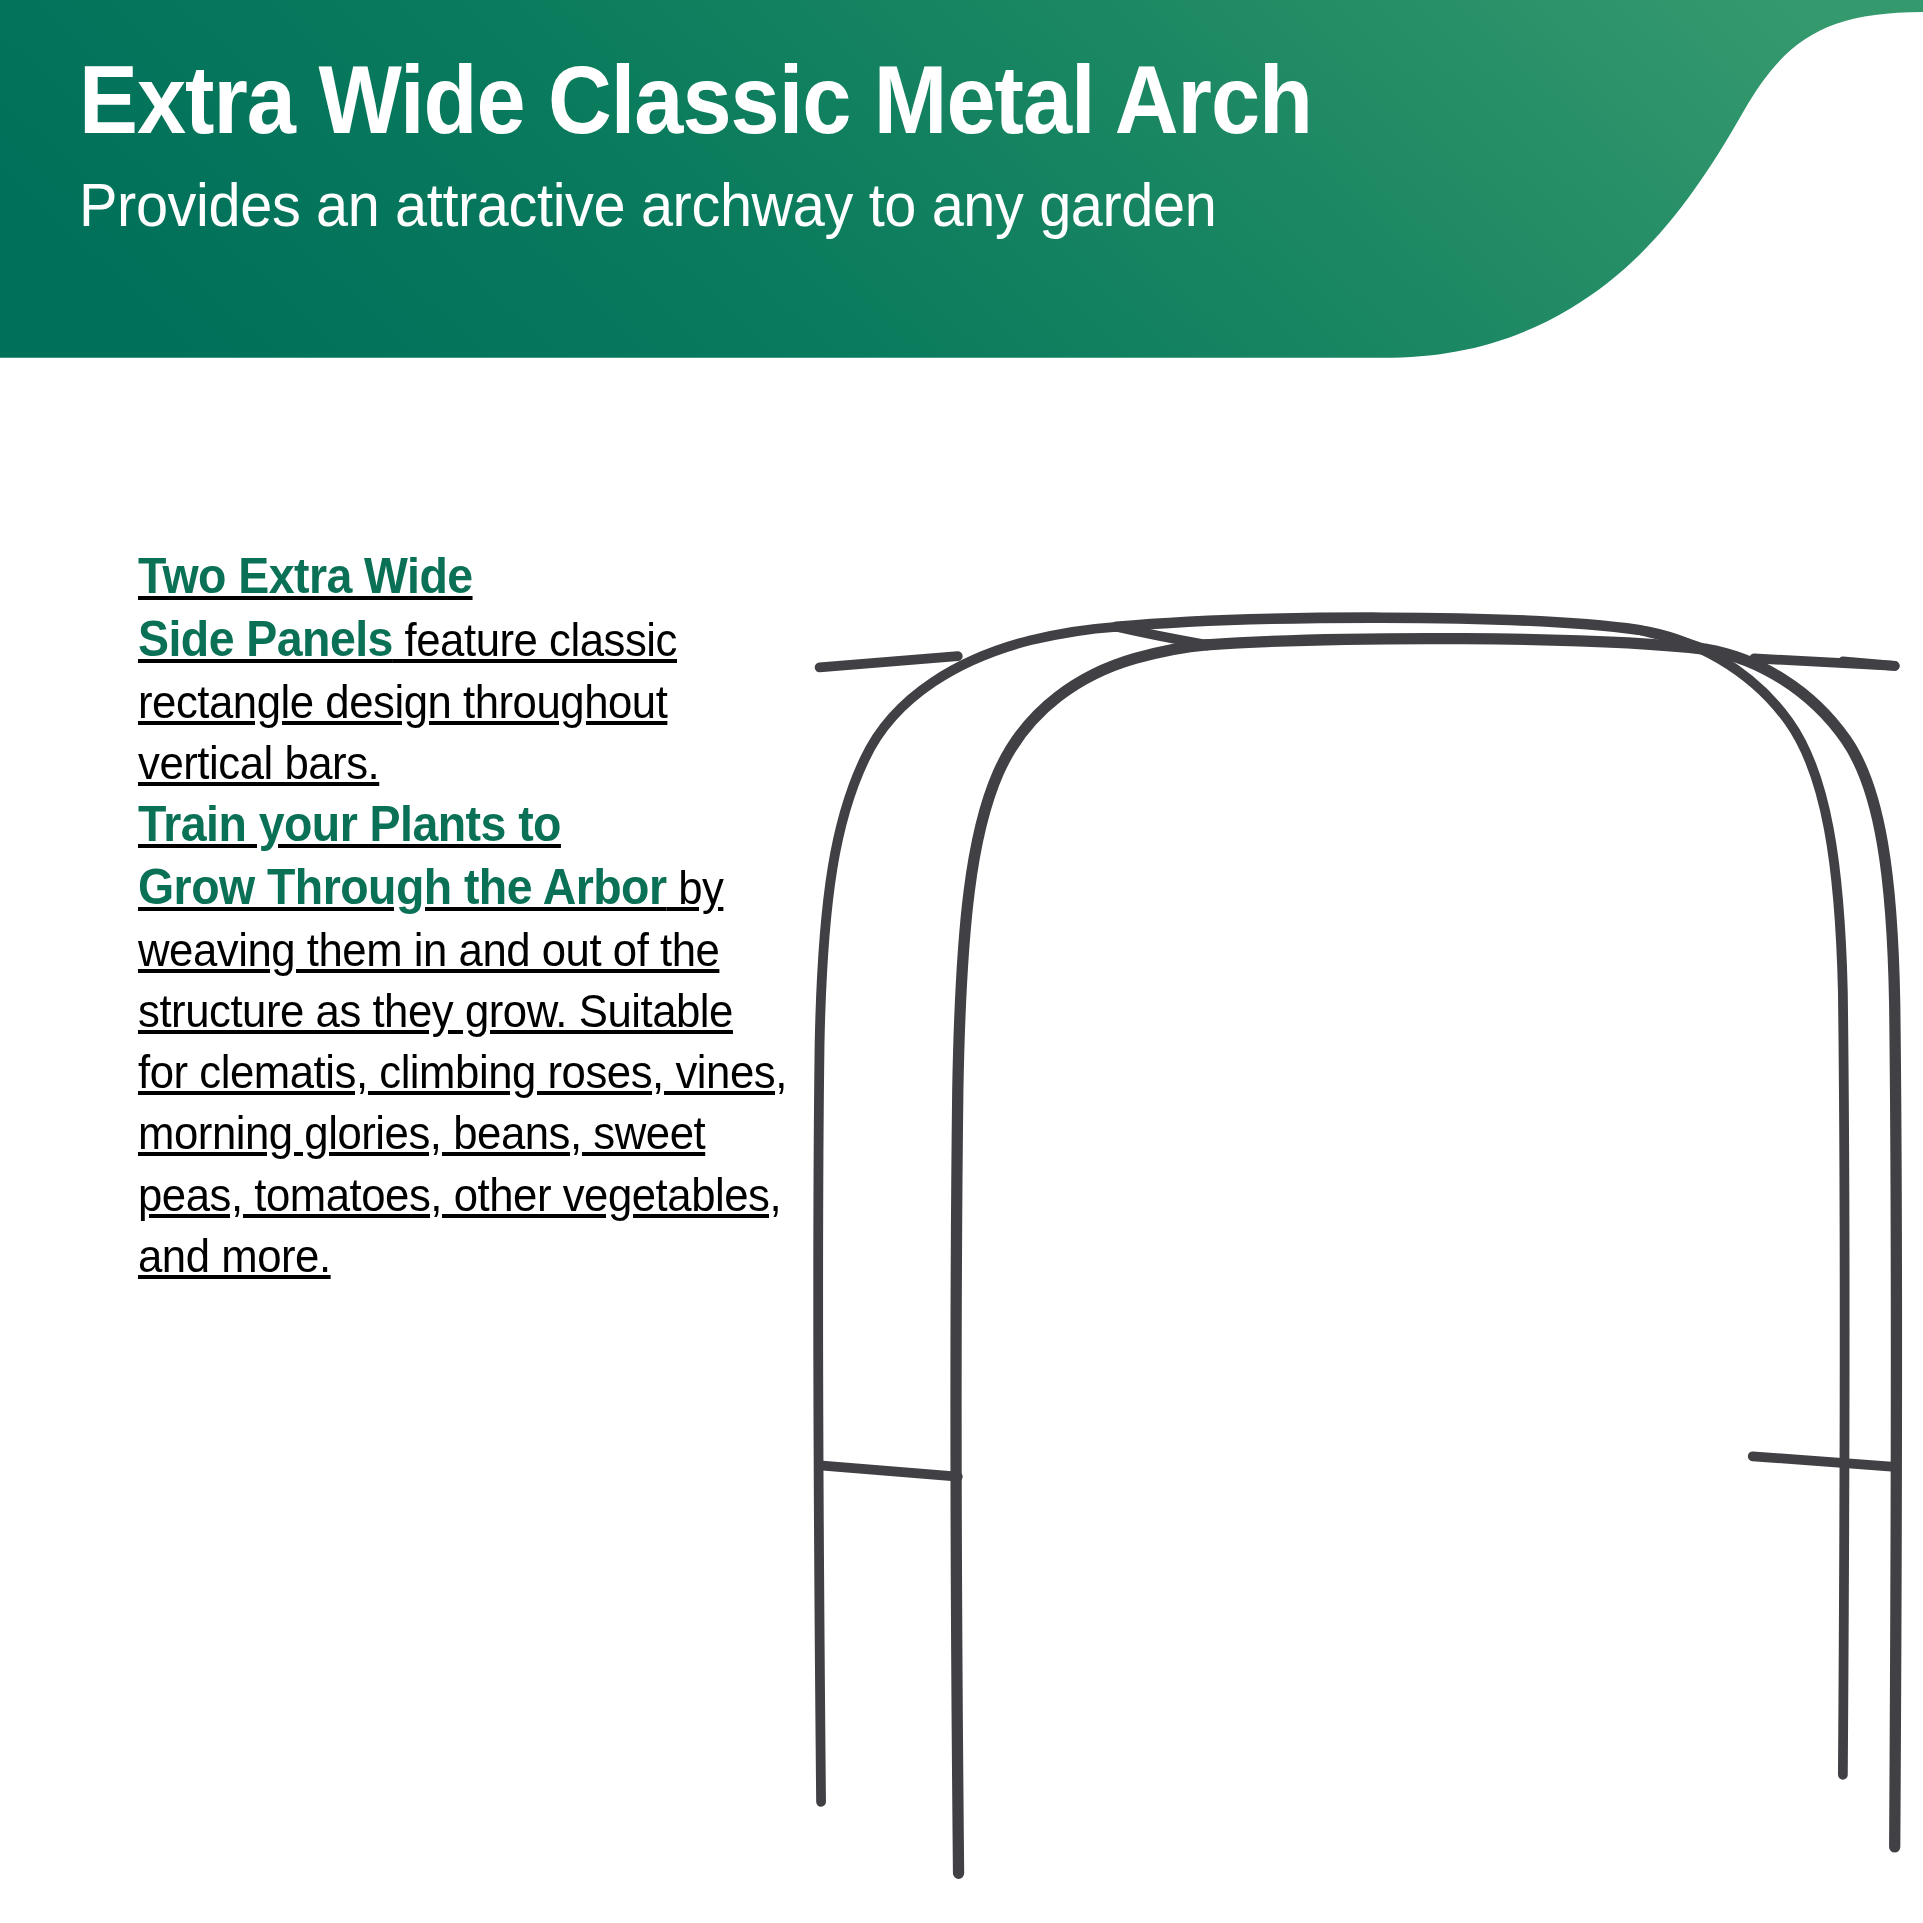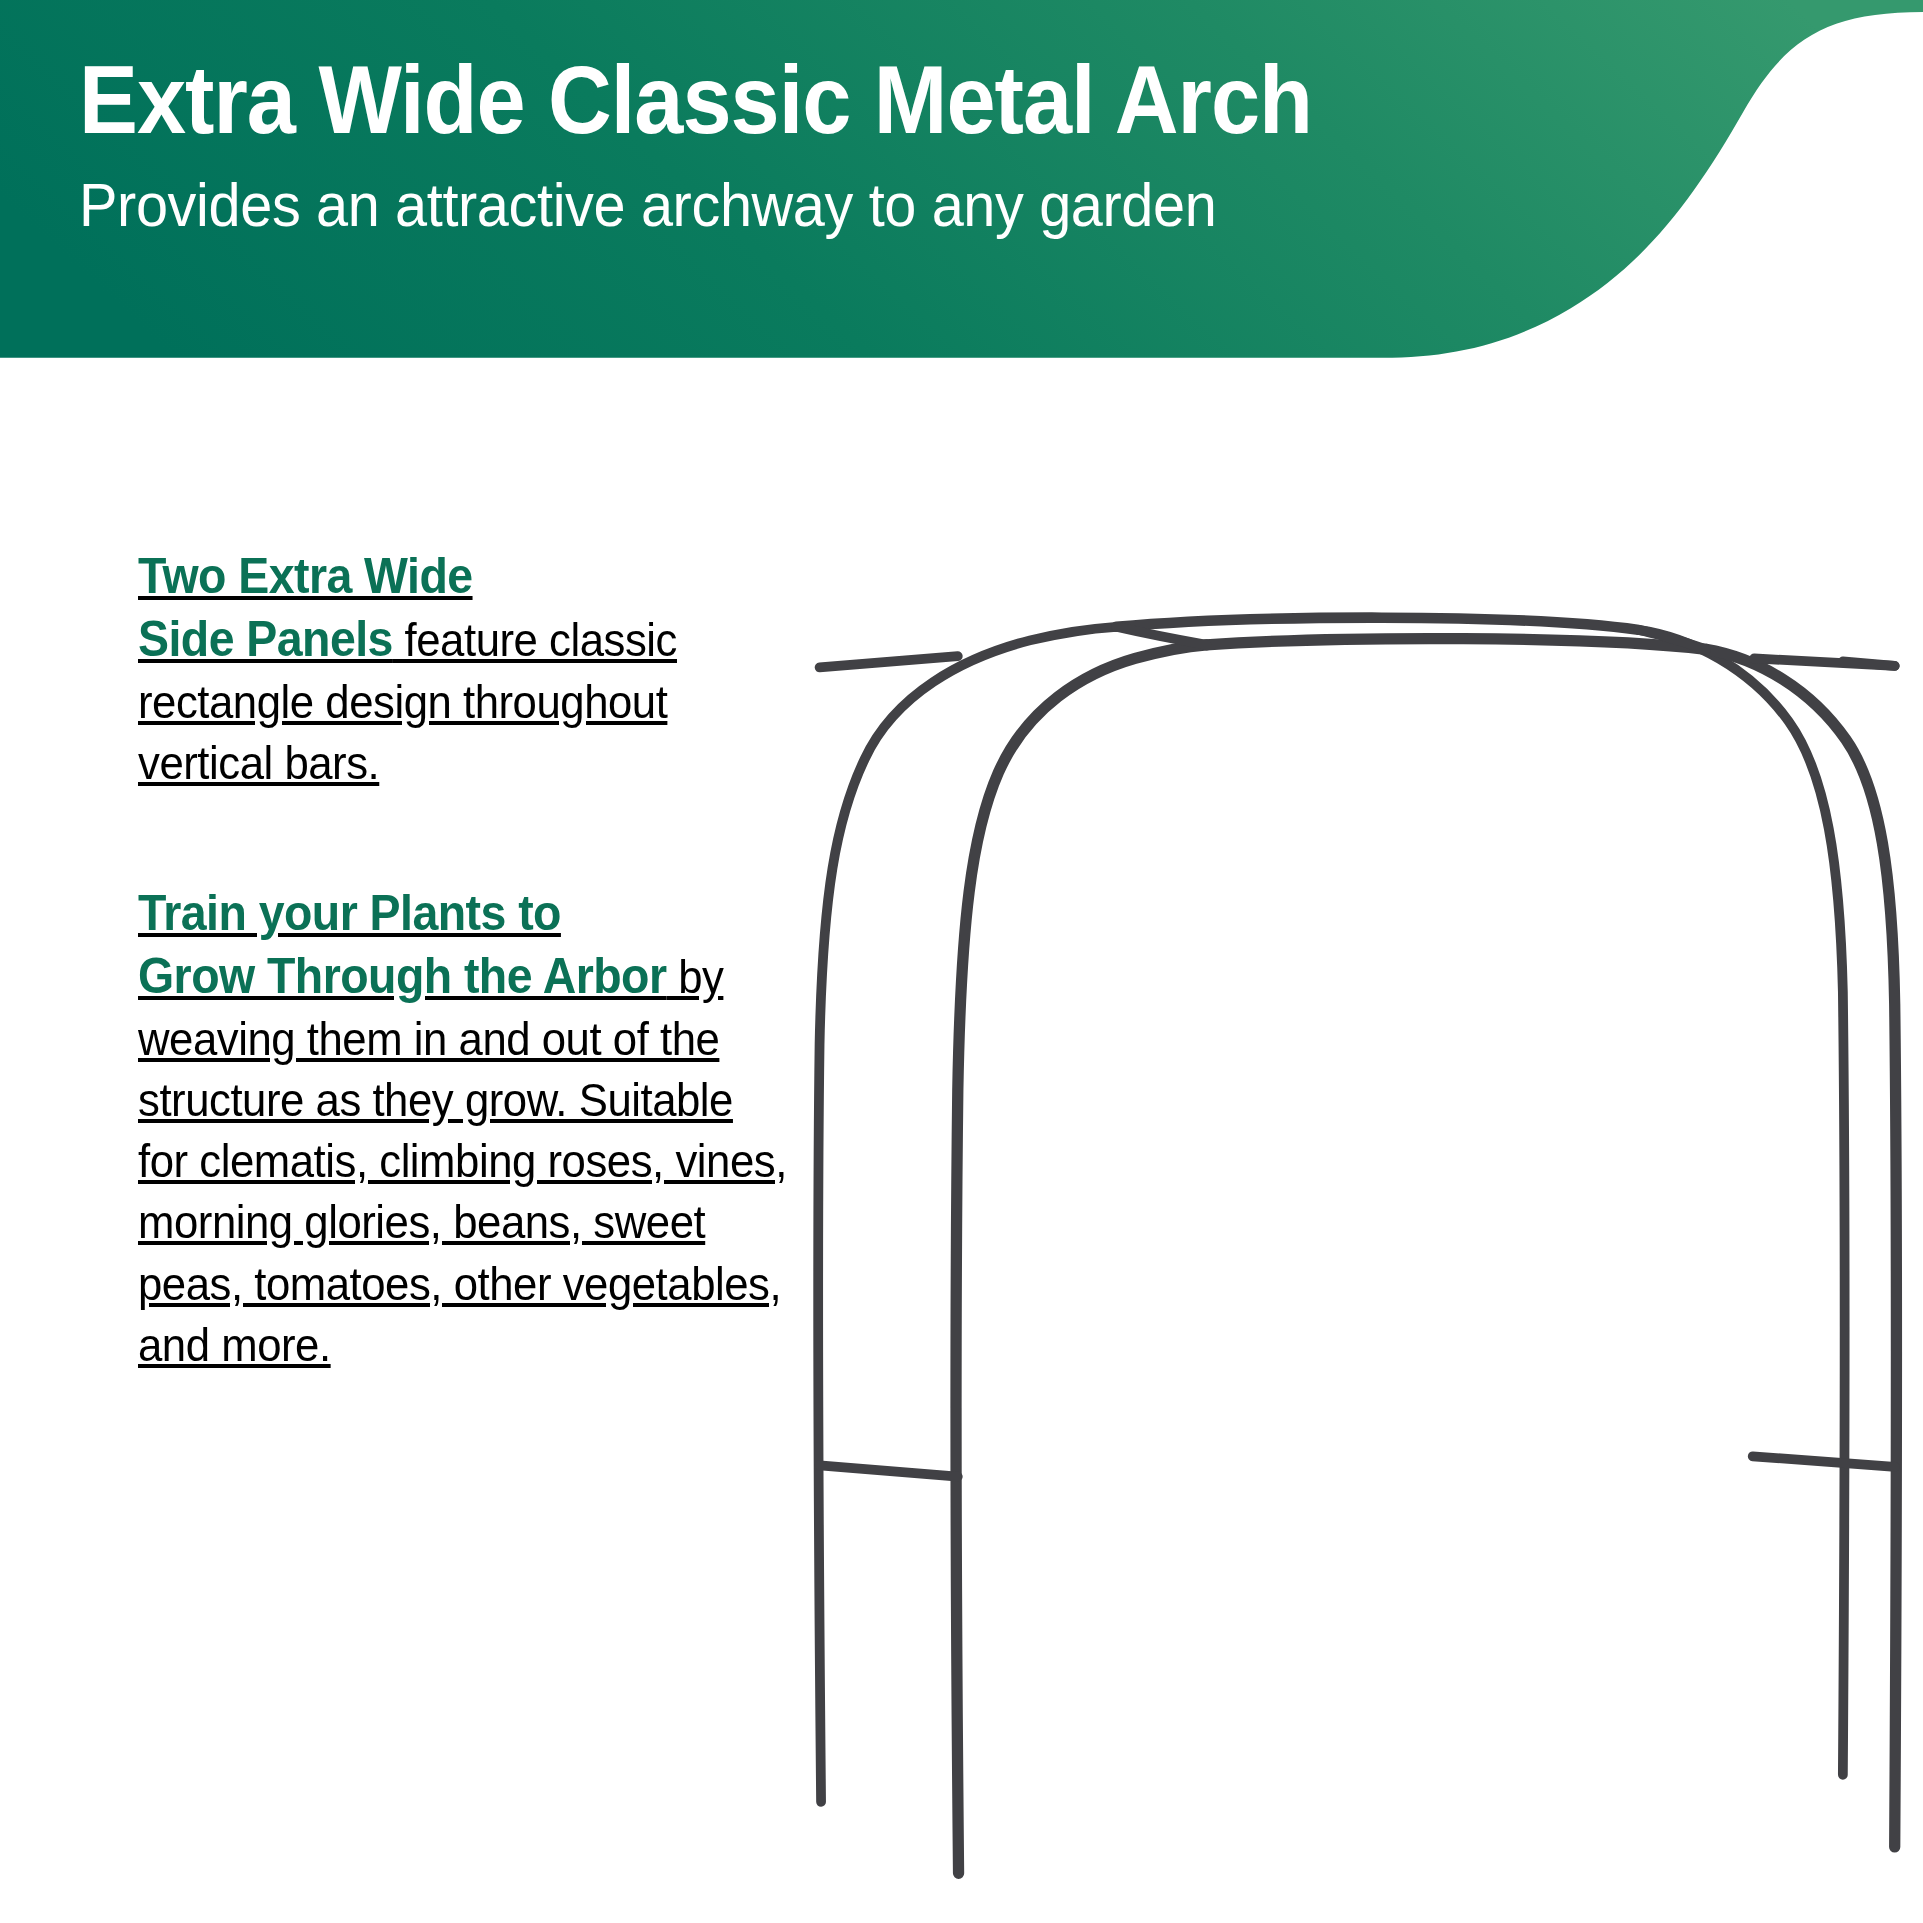--- a/index.html
+++ b/index.html
@@ -62,21 +62,21 @@
 
   
   #feature-column {
     position: absolute;
     left: 138px;
     top: 545px;
     width: 699px;
     text-decoration: underline;
   }
   .feature-block { margin: 0 0 0 0; }
-  #feature-block-2 { margin-top: 89px; }
+  #feature-block-2 { }
 
   .feature-paragraph {
     margin: 0;
     font-family: "Liberation Sans", sans-serif;
     font-size: 47px;
     line-height: 1.30;
     color: #000000;
     letter-spacing: -0.5px;
     transform: scaleX(0.93);
     transform-origin: left top;

